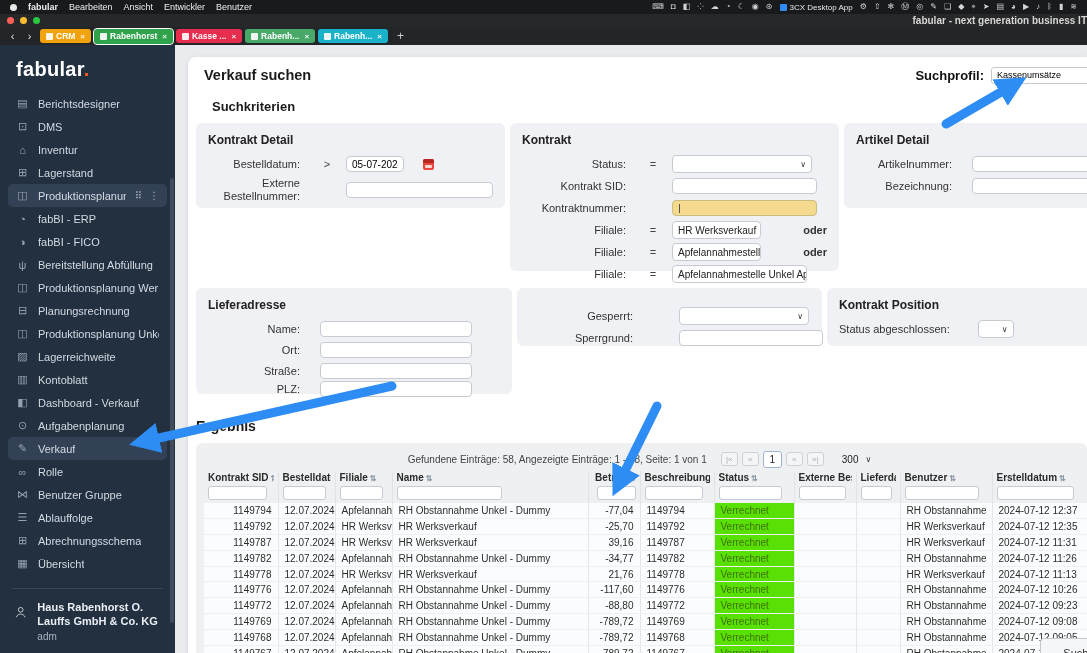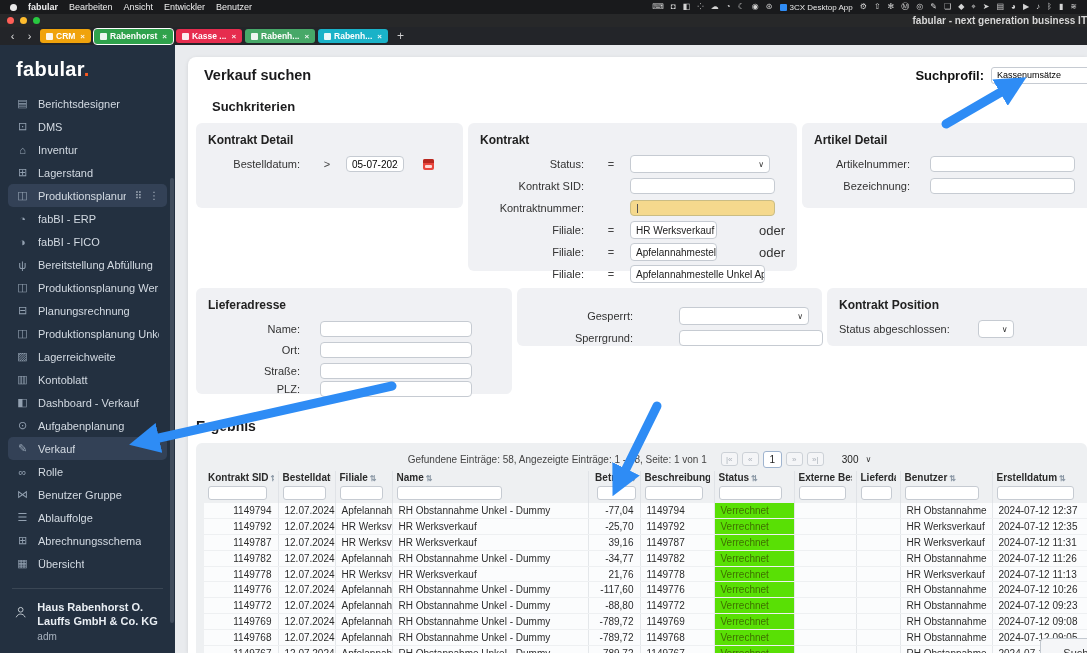--- a/index.html
+++ b/index.html
@@ -78,21 +78,21 @@
   .f-label { width:92px; text-align:right; margin-right:8px; line-height:1.15; flex-shrink:0; }
   .p-k .f-label, .p-sp .f-label { width:104px; }
   .p-ad .f-label { width:96px; }
   .f-op { width:14px; text-align:center; color:#444; flex-shrink:0; }
   .txt { height:16px; border:1px solid #c6cbd2; border-radius:4px; font-size:10px; padding:0 5px; background:#fff; font-family:inherit; }
   .txt.center { text-align:center; }
   .txt.focused { background:linear-gradient(#555,#555) 6px 3px/1px 9px no-repeat, #f5d98d; border-color:#cabd84; }
   .w56{width:58px;} .w135{width:135px;} .w140{width:140px;} .w145{width:145px;} .w147{width:147px;} .w152{width:152px;} .w130{width:130px;} .w34{width:36px;}
   .sel { height:18px; border:1px solid #c6cbd2; border-radius:4px; background:#fff; display:flex; align-items:center; justify-content:space-between; font-size:10px; color:#222; padding:0 5px; overflow:hidden; white-space:nowrap; }
   .chev { font-size:8px; color:#333; margin-left:3px; flex-shrink:0; }
-  .suffix { margin-left:30px; color:#333; font-size:13px; }
+  .suffix { margin-left:30px; color:#333; font-size:11px;font-weight:bold; }
   .cal { width:11px; height:11px; margin-left:7px; border-radius:2px; background:#e8453c; position:relative; flex-shrink:0; }
   .cal::before { content:""; position:absolute; left:0; right:0; top:0; height:4px; background:#b7271f; border-radius:2px 2px 0 0; }
   .cal::after { content:""; position:absolute; left:2px; right:2px; top:6px; height:3px; background:#ffd9d6; border-radius:1px; }
 
   
   .results { background:#eef0f2; border-radius:6px 6px 0 0; margin-top:9px; padding:4px 8px 0; height:212px; }
   .pager-row { display:flex; align-items:center; justify-content:center; gap:4px; font-size:10px; color:#444; height:24px; }
   .pager-row .summary { margin-right:10px; }
   .pbtn { min-width:17px; height:14px; border:1px solid #ccd1d7; background:#f4f5f7; color:#a9b0b9; font-size:8px; border-radius:3px; display:inline-flex; align-items:center; justify-content:center; padding:0 3px; }
   .pbtn.cur { background:#fff; color:#222; border-color:#9fb4cf; min-width:19px; height:17px; font-size:10px; }
@@ -323,20 +323,25 @@
 
       <div class="panel-row">
         <div class="panel p-kd">
           <div class="p-title">Kontrakt Detail</div>
           <div class="f-row">
             <span class="f-label">Bestelldatum:</span>
             <span class="f-op">&gt;</span>
             <input class="txt w56 center" value="05-07-2024" style="">
             <span class="cal"></span>
           </div>
+          <div class="f-row">
+            <span class="f-label">Externe Bestellnummer:</span>
+            <span class="f-op"></span>
+            <input class="txt w147" value="" style="">
+          </div>
         </div>
 
         <div class="panel p-k">
           <div class="p-title">Kontrakt</div>
           <div class="f-row">
             <span class="f-label">Status:</span>
             <span class="f-op">=</span>
             <div class="sel w140">
                 <span></span>
                 <span class="chev">∨</span>

